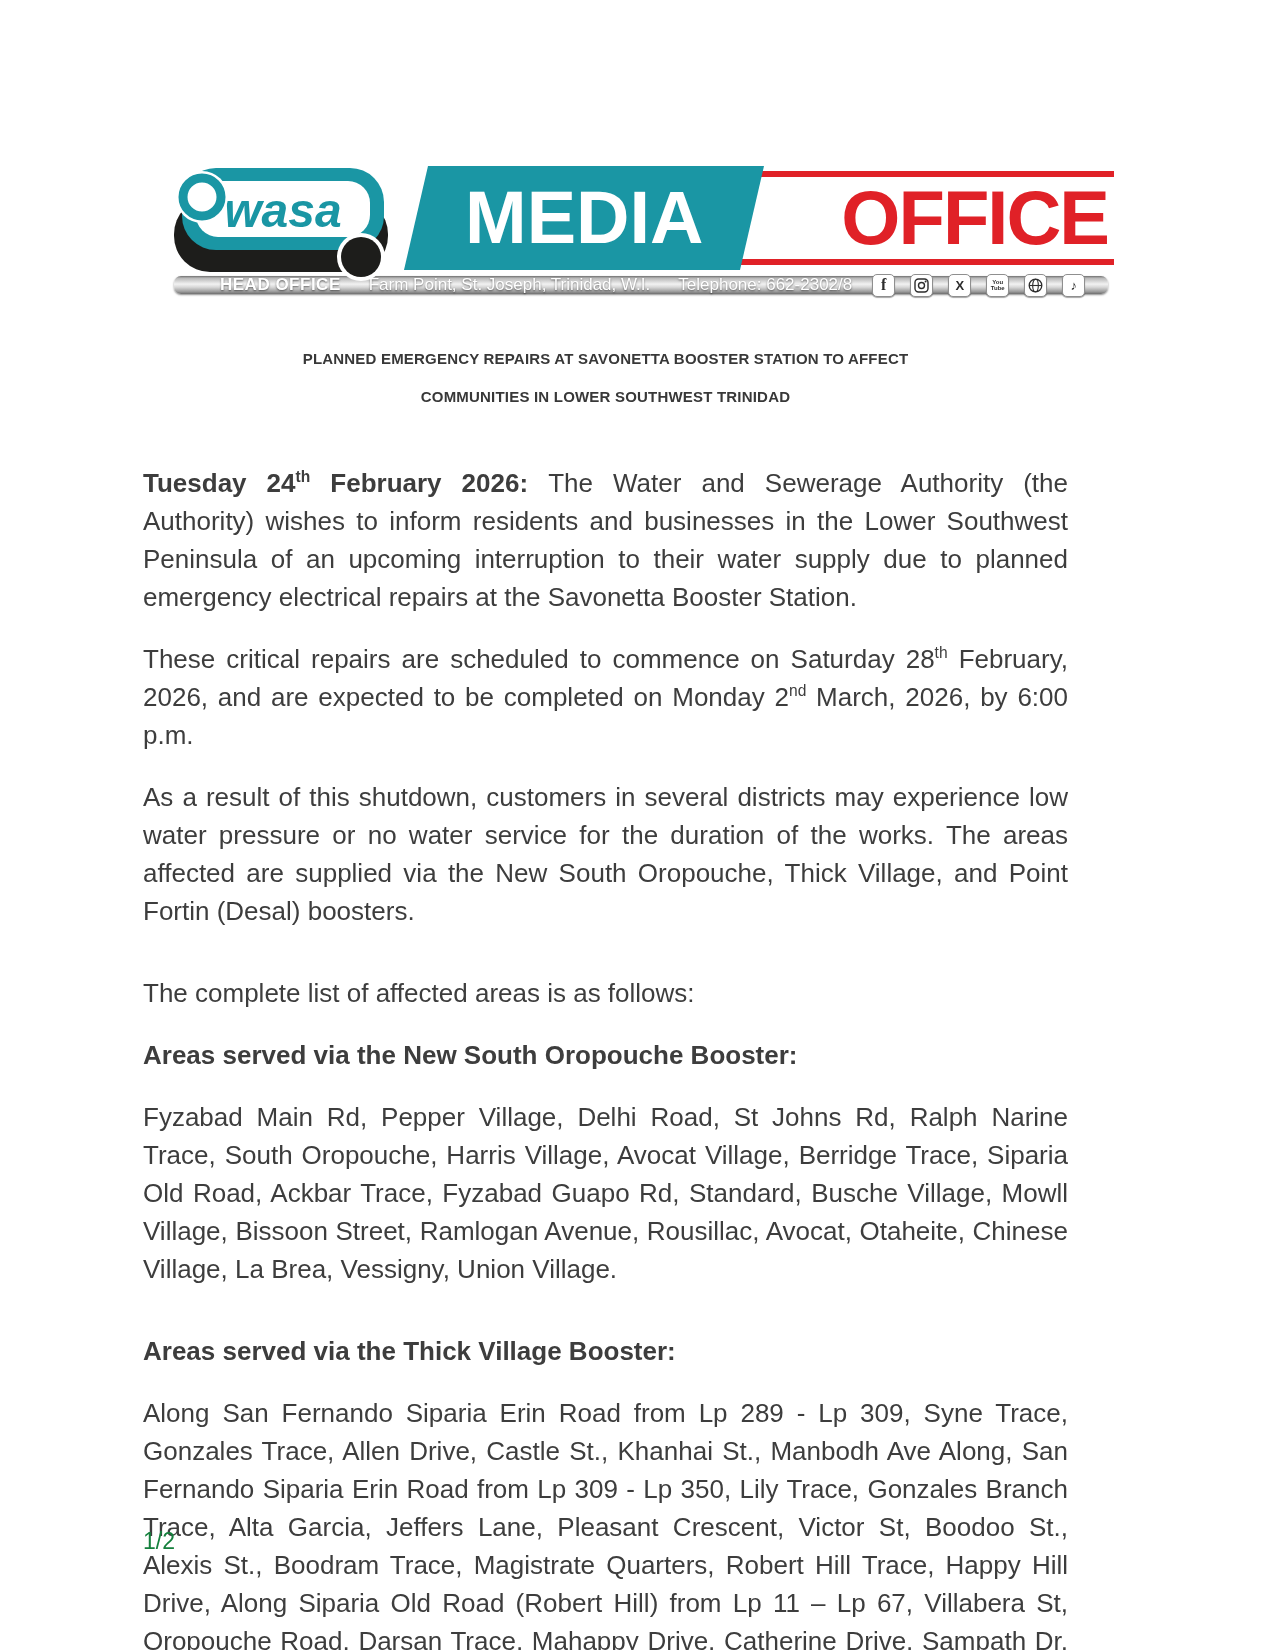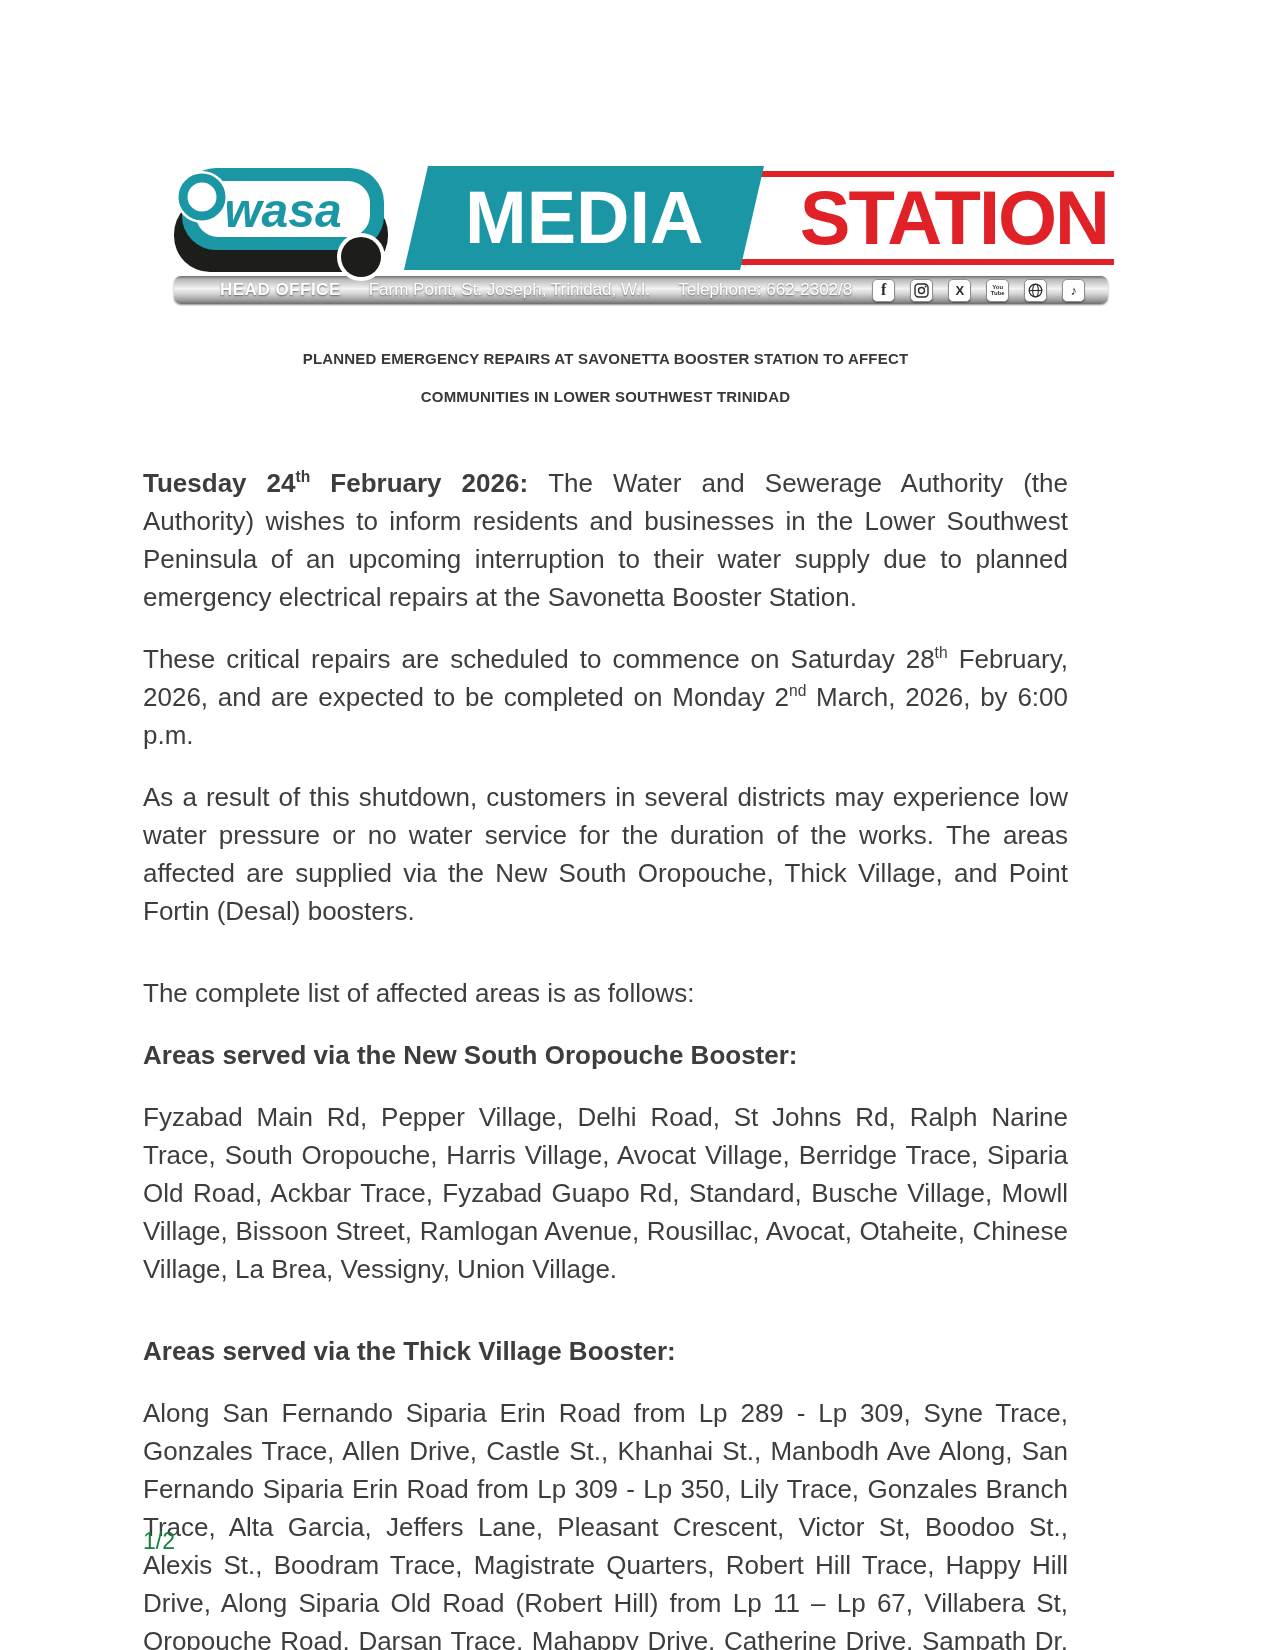--- a/index.html
+++ b/index.html
@@ -24,21 +24,21 @@
 
   .release-box {
     position:absolute; left:545px; top:7px; width:403px; height:82px;
     background:#ffffff; border-top:6px solid; border-bottom:6px solid; z-index:1;
     display:flex; align-items:center; justify-content:flex-end; padding-right:6px;
     box-sizing:content-box;
   }
   .release-text { font-weight:800; font-size:76px; letter-spacing:-2px; line-height:1; }
 
   .office-bar {
-    position:absolute; left:14px; top:112px; width:934px; height:28px; border-radius:7px;
+    position:absolute; left:14px; top:112px; width:934px; height:18px; border-radius:7px;
     background:linear-gradient(180deg,#6f6f6f 0%,#b8b8b8 12%,#f2f2f2 45%,#d8d8d8 62%,#9e9e9e 86%,#6e6e6e 100%);
     box-shadow:0 1px 2px rgba(0,0,0,.45);
     display:flex; align-items:center; color:#ffffff; font-size:17px;
     text-shadow:0 1px 2px rgba(0,0,0,.55);
     padding-left:46px; box-sizing:border-box; z-index:2;
   }
   .office-bar .ho { font-weight:700; letter-spacing:.5px; }
   .office-bar .addr { margin-left:28px; }
   .office-bar .tel  { margin-left:28px; }
   .social-strip { display:flex; gap:15px; margin-left:20px; align-items:center; }
@@ -83,21 +83,21 @@
       <rect x="22" y="4" width="202" height="82" rx="34" fill="#1a96a4"></rect>
       <rect x="36" y="17" width="174" height="56" rx="22" fill="#ffffff"></rect>
       <text x="123" y="63" font-size="48" font-style="italic" font-weight="bold" fill="#1a96a4" text-anchor="middle" font-family="Liberation Sans, sans-serif">wasa</text>
       <circle cx="42" cy="33" r="26" fill="#ffffff"></circle>
       <circle cx="42" cy="33" r="19" fill="#ffffff" stroke="#1a96a4" stroke-width="9"></circle>
       <circle cx="201" cy="93" r="24" fill="#ffffff"></circle>
       <circle cx="201" cy="93" r="20" fill="#1d1d1b"></circle>
     </svg>
 
     <div class="release-box" style="border-color:#e02127;">
-      <span class="release-text" style="color:#e02127;">STATION</span>
+      <span class="release-text" style="color:#e02127;">OFFICE</span>
     </div>
 
     <div class="media-shape" style="background:#1a96a4;">
       <span class="media-text">MEDIA</span>
     </div>
 
     <div class="office-bar">
       <span class="ho">HEAD OFFICE</span>
       <span class="addr">Farm Point, St. Joseph, Trinidad, W.I.</span>
       <span class="tel">Telephone: 662-2302/8</span>

